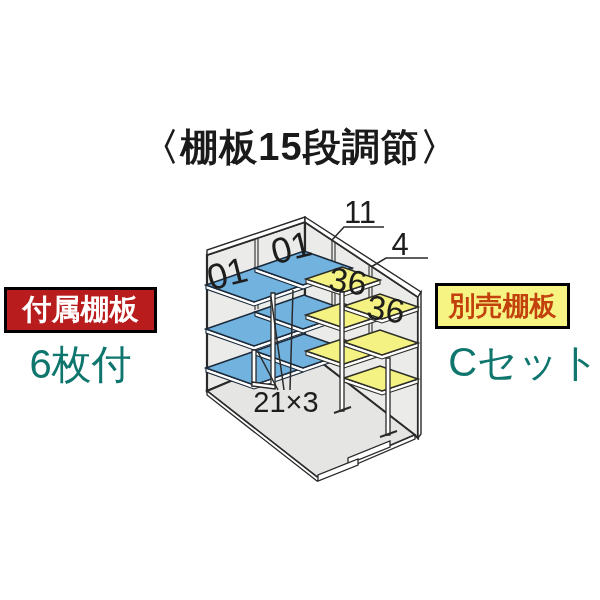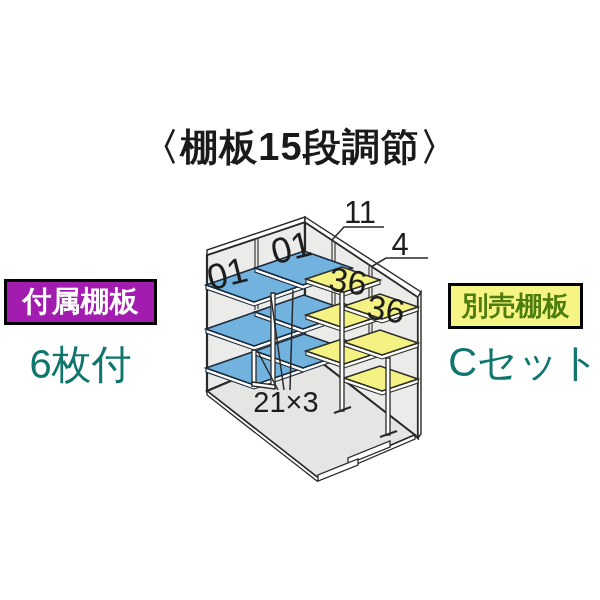--- a/index.html
+++ b/index.html
@@ -3,24 +3,24 @@
 <meta charset="utf-8">
 <style>
   html,body{margin:0;padding:0;background:#ffffff;}
   .page{position:relative;width:600px;height:600px;background:#ffffff;overflow:hidden;
         font-family:"Liberation Sans",sans-serif;}
   .title{position:absolute;top:122px;left:0;width:600px;text-align:center;
          font-size:38px;font-weight:600;color:#1a1a1a;letter-spacing:1px;}
   .diagram-svg{position:absolute;left:0;top:0;width:600px;height:600px;}
   .badge{position:absolute;display:flex;align-items:center;justify-content:center;
          border:3px solid #000;box-sizing:border-box;font-weight:700;}
-  .badge-blue{left:4px;top:279px;width:153px;height:46px;background:#a21caf;
+  .badge-blue{left:4px;top:287px;width:153px;height:46px;background:#b91c1c;
               color:#ffffff;font-size:29px;}
-  .badge-yellow{left:448px;top:283px;width:135px;height:46px;background:#F6F584;
-                color:#4d7c0f;font-size:27px;}
+  .badge-yellow{left:435px;top:283px;width:135px;height:46px;background:#F6F584;
+                color:#c2410c;font-size:27px;}
   .sub-label{position:absolute;text-align:center;color:#0f766e;font-size:40px;font-weight:500;}
   .sub-left{left:4px;top:337px;width:153px;}
   .sub-right{left:446px;top:335px;width:156px;}
   .struct{stroke:#2a2a2a;}
   text.part-num{fill:#1d1d1d;font-family:"Liberation Sans",sans-serif;}
 </style>
 </head>
 <body>
 
 <div class="page">

